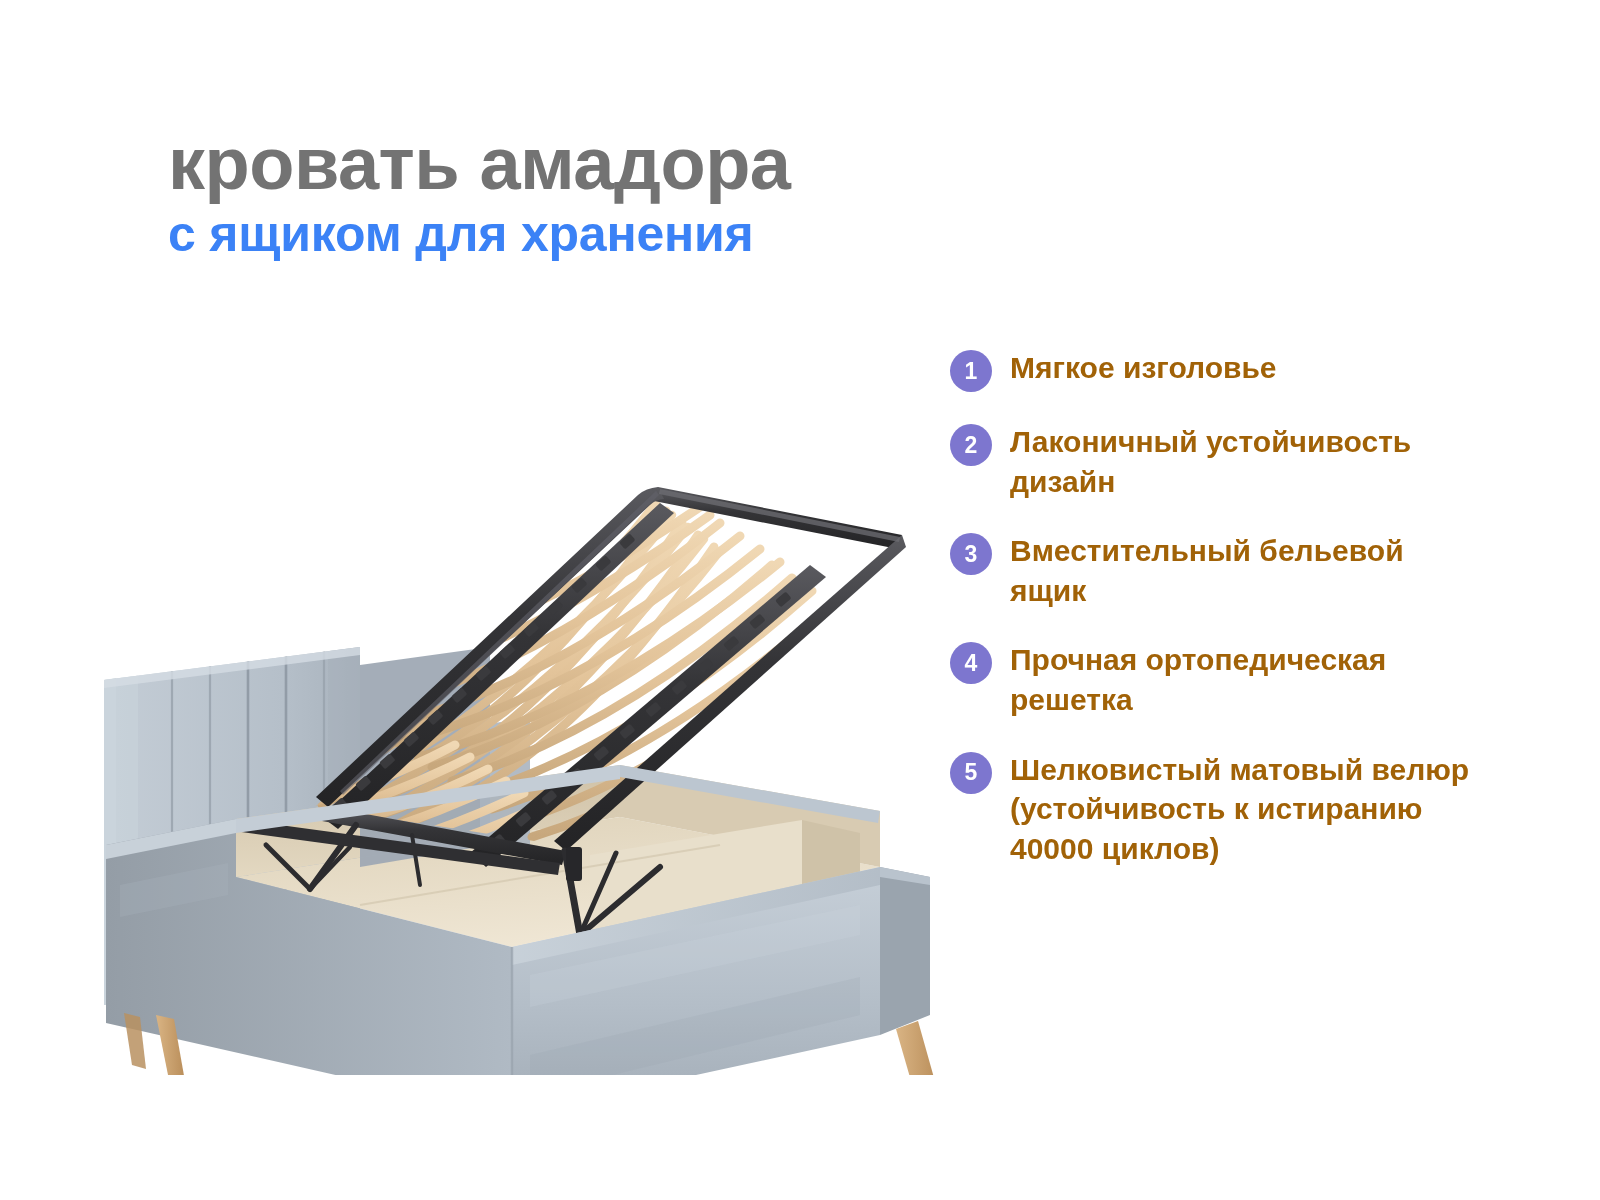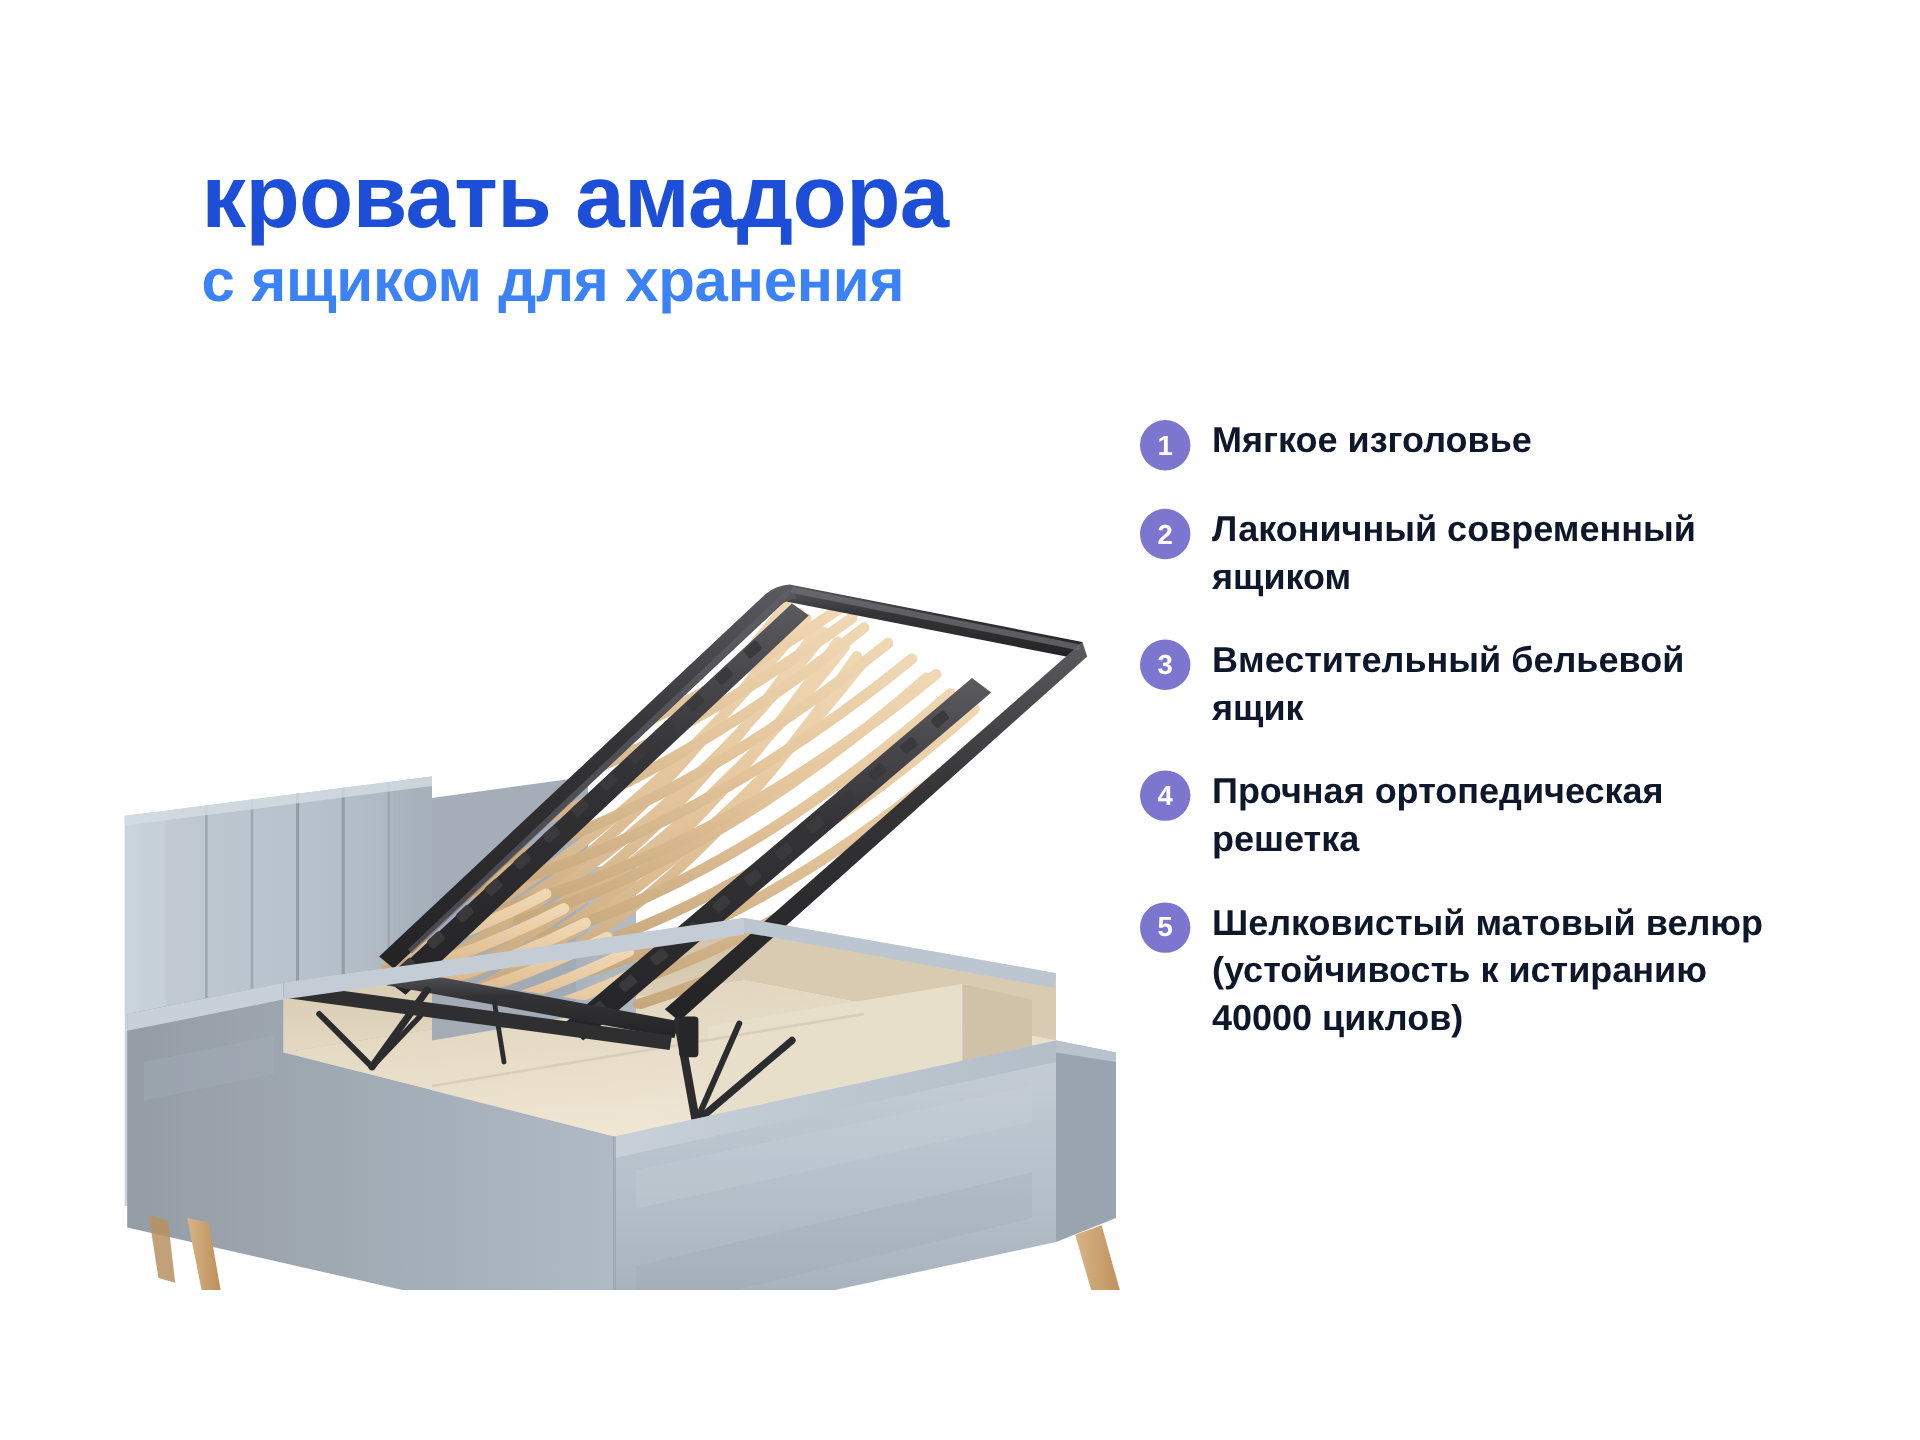--- a/index.html
+++ b/index.html
@@ -20,21 +20,21 @@
     position: absolute;
     left: 168px;
     top: 128px;
     width: 820px;
   }
   .title {
     margin: 0;
     font-size: 74px;
     line-height: 0.98;
     font-weight: 700;
-    color: #1d4ed8;
+    color: #737373;
     letter-spacing: -0.5px;
     white-space: nowrap;
   }
   .subtitle {
     margin: 8px 0 0 0;
     font-size: 50px;
     line-height: 1.02;
     font-weight: 700;
     color: #3b82f6;
     letter-spacing: -0.2px;
@@ -66,21 +66,21 @@
     display: flex;
     align-items: center;
     justify-content: center;
     margin-top: 2px;
   }
   .feature-text {
     margin-left: 18px;
     font-size: 30px;
     line-height: 1.32;
     font-weight: 600;
-    color: #0f172a;
+    color: #a16207;
     max-width: 460px;
   }
 
   
   .bed-stage {
     position: absolute;
     left: 60px;
     top: 415px;
     width: 900px;
     height: 660px;
@@ -97,21 +97,21 @@
 
 <div class="features">
 
   <div class="feature">
     <div class="badge">1</div>
     <div class="feature-text">Мягкое изголовье</div>
   </div>
 
   <div class="feature">
     <div class="badge">2</div>
-    <div class="feature-text">Лаконичный современный ящиком</div>
+    <div class="feature-text">Лаконичный устойчивость дизайн</div>
   </div>
 
   <div class="feature">
     <div class="badge">3</div>
     <div class="feature-text">Вместительный бельевой ящик</div>
   </div>
 
   <div class="feature">
     <div class="badge">4</div>
     <div class="feature-text">Прочная ортопедическая решетка</div>

